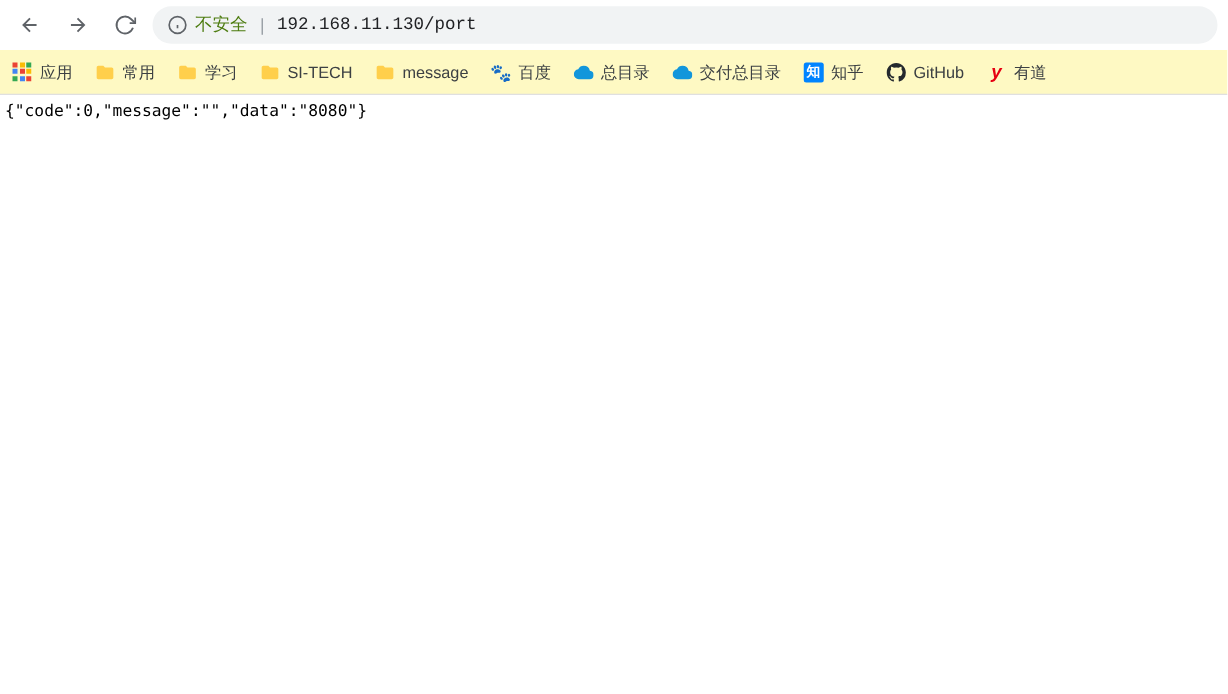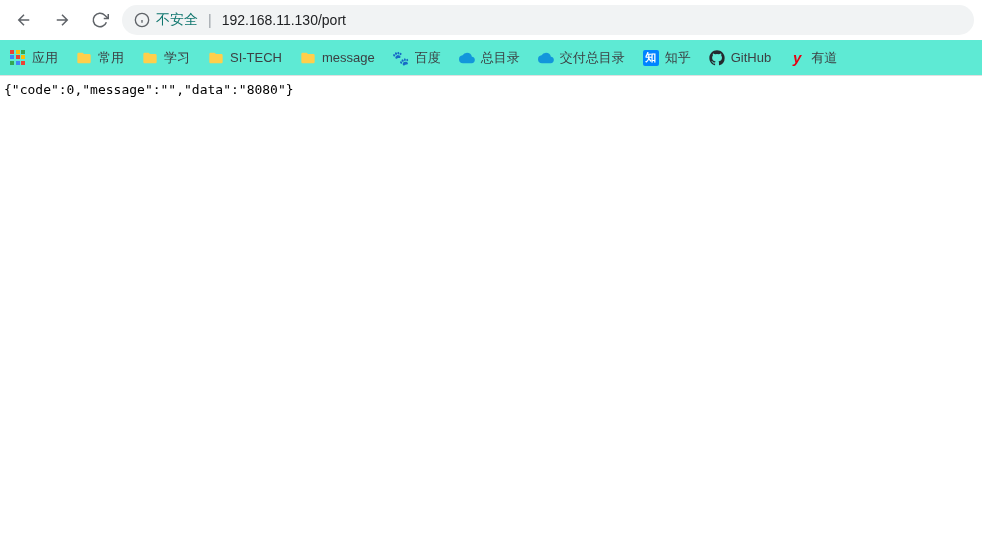--- a/index.html
+++ b/index.html
@@ -35,31 +35,31 @@
       background: #f1f3f4;
       border-radius: 15px;
       display: flex;
       align-items: center;
       padding: 0 12px;
       gap: 6px;
       color: #5f6368;
       font-size: 14px;
     }
     .omnibox svg { width: 16px; height: 16px; flex-shrink: 0; }
-    .url-insecure { color: #0f766e; font-size: 14px; }
+    .url-insecure { color: #4d7c0f; font-size: 14px; }
     .url-sep { color: #9aa0a6; margin: 0 4px; }
-    .url-text { color: #202124; }
+    .url-text { color: #202124; font-family: Liberation Mono, monospace; }
     .bookmarks-bar {
       display: flex;
       align-items: center;
       height: 36px;
       padding: 0 10px;
       gap: 18px;
       border-bottom: 1px solid #e0e0e0;
-      background: #5eead4;
+      background: #fef9c3;
       font-size: 13px;
       color: #3c4043;
     }
     .bm-item {
       display: flex;
       align-items: center;
       gap: 6px;
       cursor: pointer;
       white-space: nowrap;
     }

